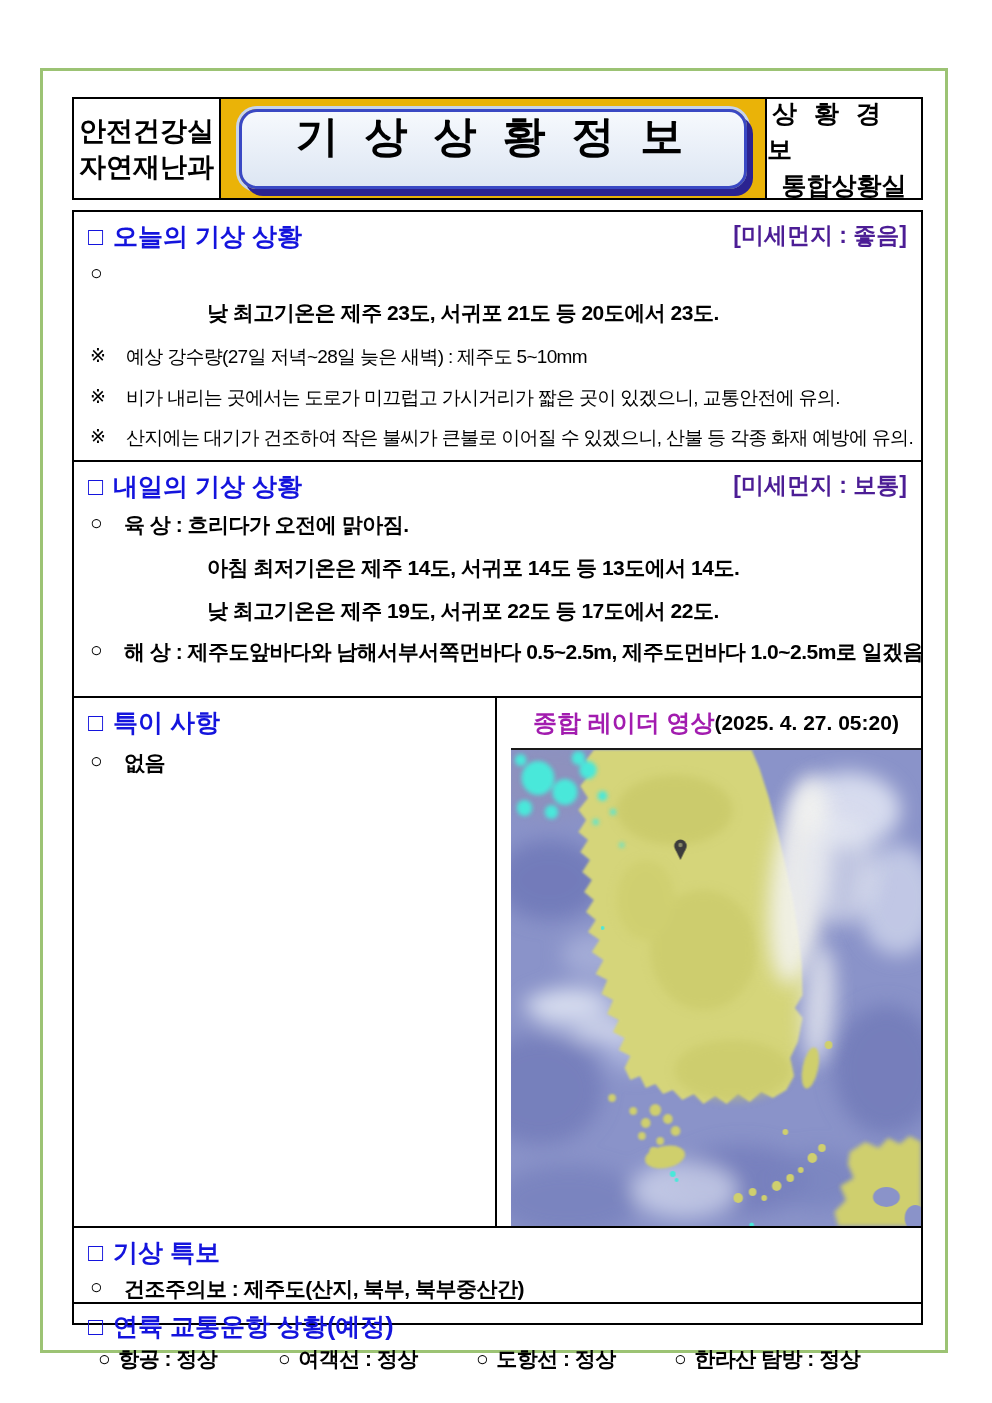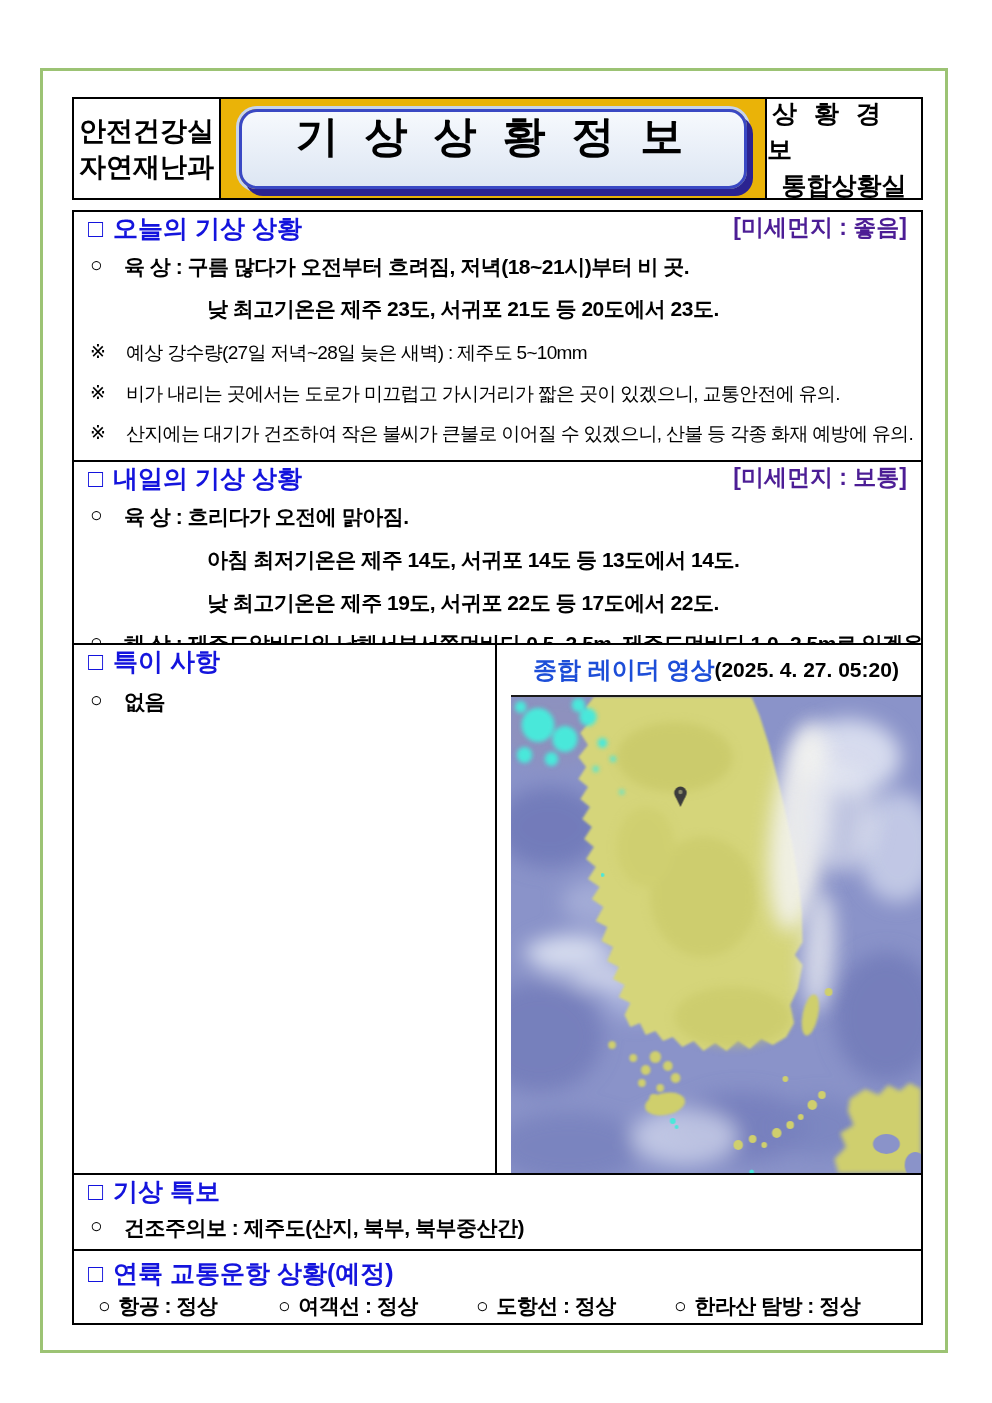--- a/index.html
+++ b/index.html
@@ -37,43 +37,43 @@
   }
   .ls1 { letter-spacing:5px; text-indent:5px; }
 
   
   .main-table {
     position:absolute; left:72px; top:210px; width:851px; height:1115px;
     border:2px solid #000; background:#fff;
   }
   .row { border-bottom:2px solid #000; position:relative; overflow:hidden; }
   .row:last-child { border-bottom:none; }
-  .r1 { height:250px; } .r2 { height:183px; } .r3 { height:530px; display:flex;gap:14px; }
+  .r1 { height:250px; } .r2 { height:236px; } .r3 { height:530px; display:flex;gap:14px; }
   .r4 { height:76px; } .r5 { height:72px; }
 
-  .sec-head { display:flex; justify-content:space-between; align-items:flex-start; padding:0 14px 0 14px; }
+  .sec-head { display:flex; justify-content:space-between; align-items:flex-start; padding:8px 14px 0 14px; }
   .sec-title { color:#1414dd; font-size:25px; font-weight:bold; white-space:nowrap; }
   .sec-title .sq { display:inline-block; margin-right:10px; }
   .dust { color:#4c1d95; font-size:23px; font-weight:bold; white-space:nowrap;margin-left:23px; }
 
   .line { display:flex; white-space:nowrap; overflow:hidden; padding-left:16px; letter-spacing:-0.5px; }
   .line .b { width:34px; flex:none; font-weight:bold; font-size:21px; }
   .btxt { font-size:21px; font-weight:bold; }
   .sub  { padding-left:133px; }
   .note { font-size:19px; font-weight:500; letter-spacing:-0.7px; }
   .note .b { font-size:19px; font-weight:500; width:36px; }
 
   
   .cell-special { width:423px; border-right:2px solid #000; }
   .cell-radar { flex:1; position:relative; }
   .radar-head {
     height:52px; border-bottom:2px solid #1a1a1a; display:flex; align-items:center; justify-content:center;
     background:#fff; white-space:nowrap;
   }
-  .radar-title { color:#1d4ed8; font-size:24px; font-weight:bold; }
+  .radar-title { color:#a21caf; font-size:24px; font-weight:bold; }
   .radar-time  { color:#000; font-size:21px; font-weight:bold; }
   .radar-imgbox { position:absolute; top:52px; left:0; right:0; bottom:0; }
   .radar-imgbox svg { display:block; width:100%; height:100%; }
 
   
   .titems { position:relative; height:40px; }
   .titem { position:absolute; top:2px; white-space:nowrap; font-size:21px; font-weight:bold; letter-spacing:-0.5px; }
   .titem .b { font-weight:bold; margin-right:8px; }
 </style>
 </head>
@@ -102,21 +102,20 @@
 
     <div class="row r1">
       <div class="sec-head">
         <div class="sec-title">
           <span class="sq">□</span><span>오늘의 기상 상황</span>
         </div>
         <div class="dust">[미세먼지 : 좋음]</div>
       </div>
       <div class="line" style="margin-top:8px">
         <span class="b">○</span>
-        <span class="btxt">육 상 : 구름 많다가 오전부터 흐려짐, 저녁(18~21시)부터 비 곳.</span>
       </div>
       <div class="line sub" style="margin-top:14px">
         <span class="btxt">낮 최고기온은 제주 23도, 서귀포 21도 등 20도에서 23도.</span>
       </div>
       <div class="line note" style="margin-top:17px">
         <span class="b">※</span>
         <span>예상 강수량(27일 저녁~28일 늦은 새벽) : 제주도 5~10mm</span>
       </div>
       <div class="line note" style="margin-top:15px">
         <span class="b">※</span>

